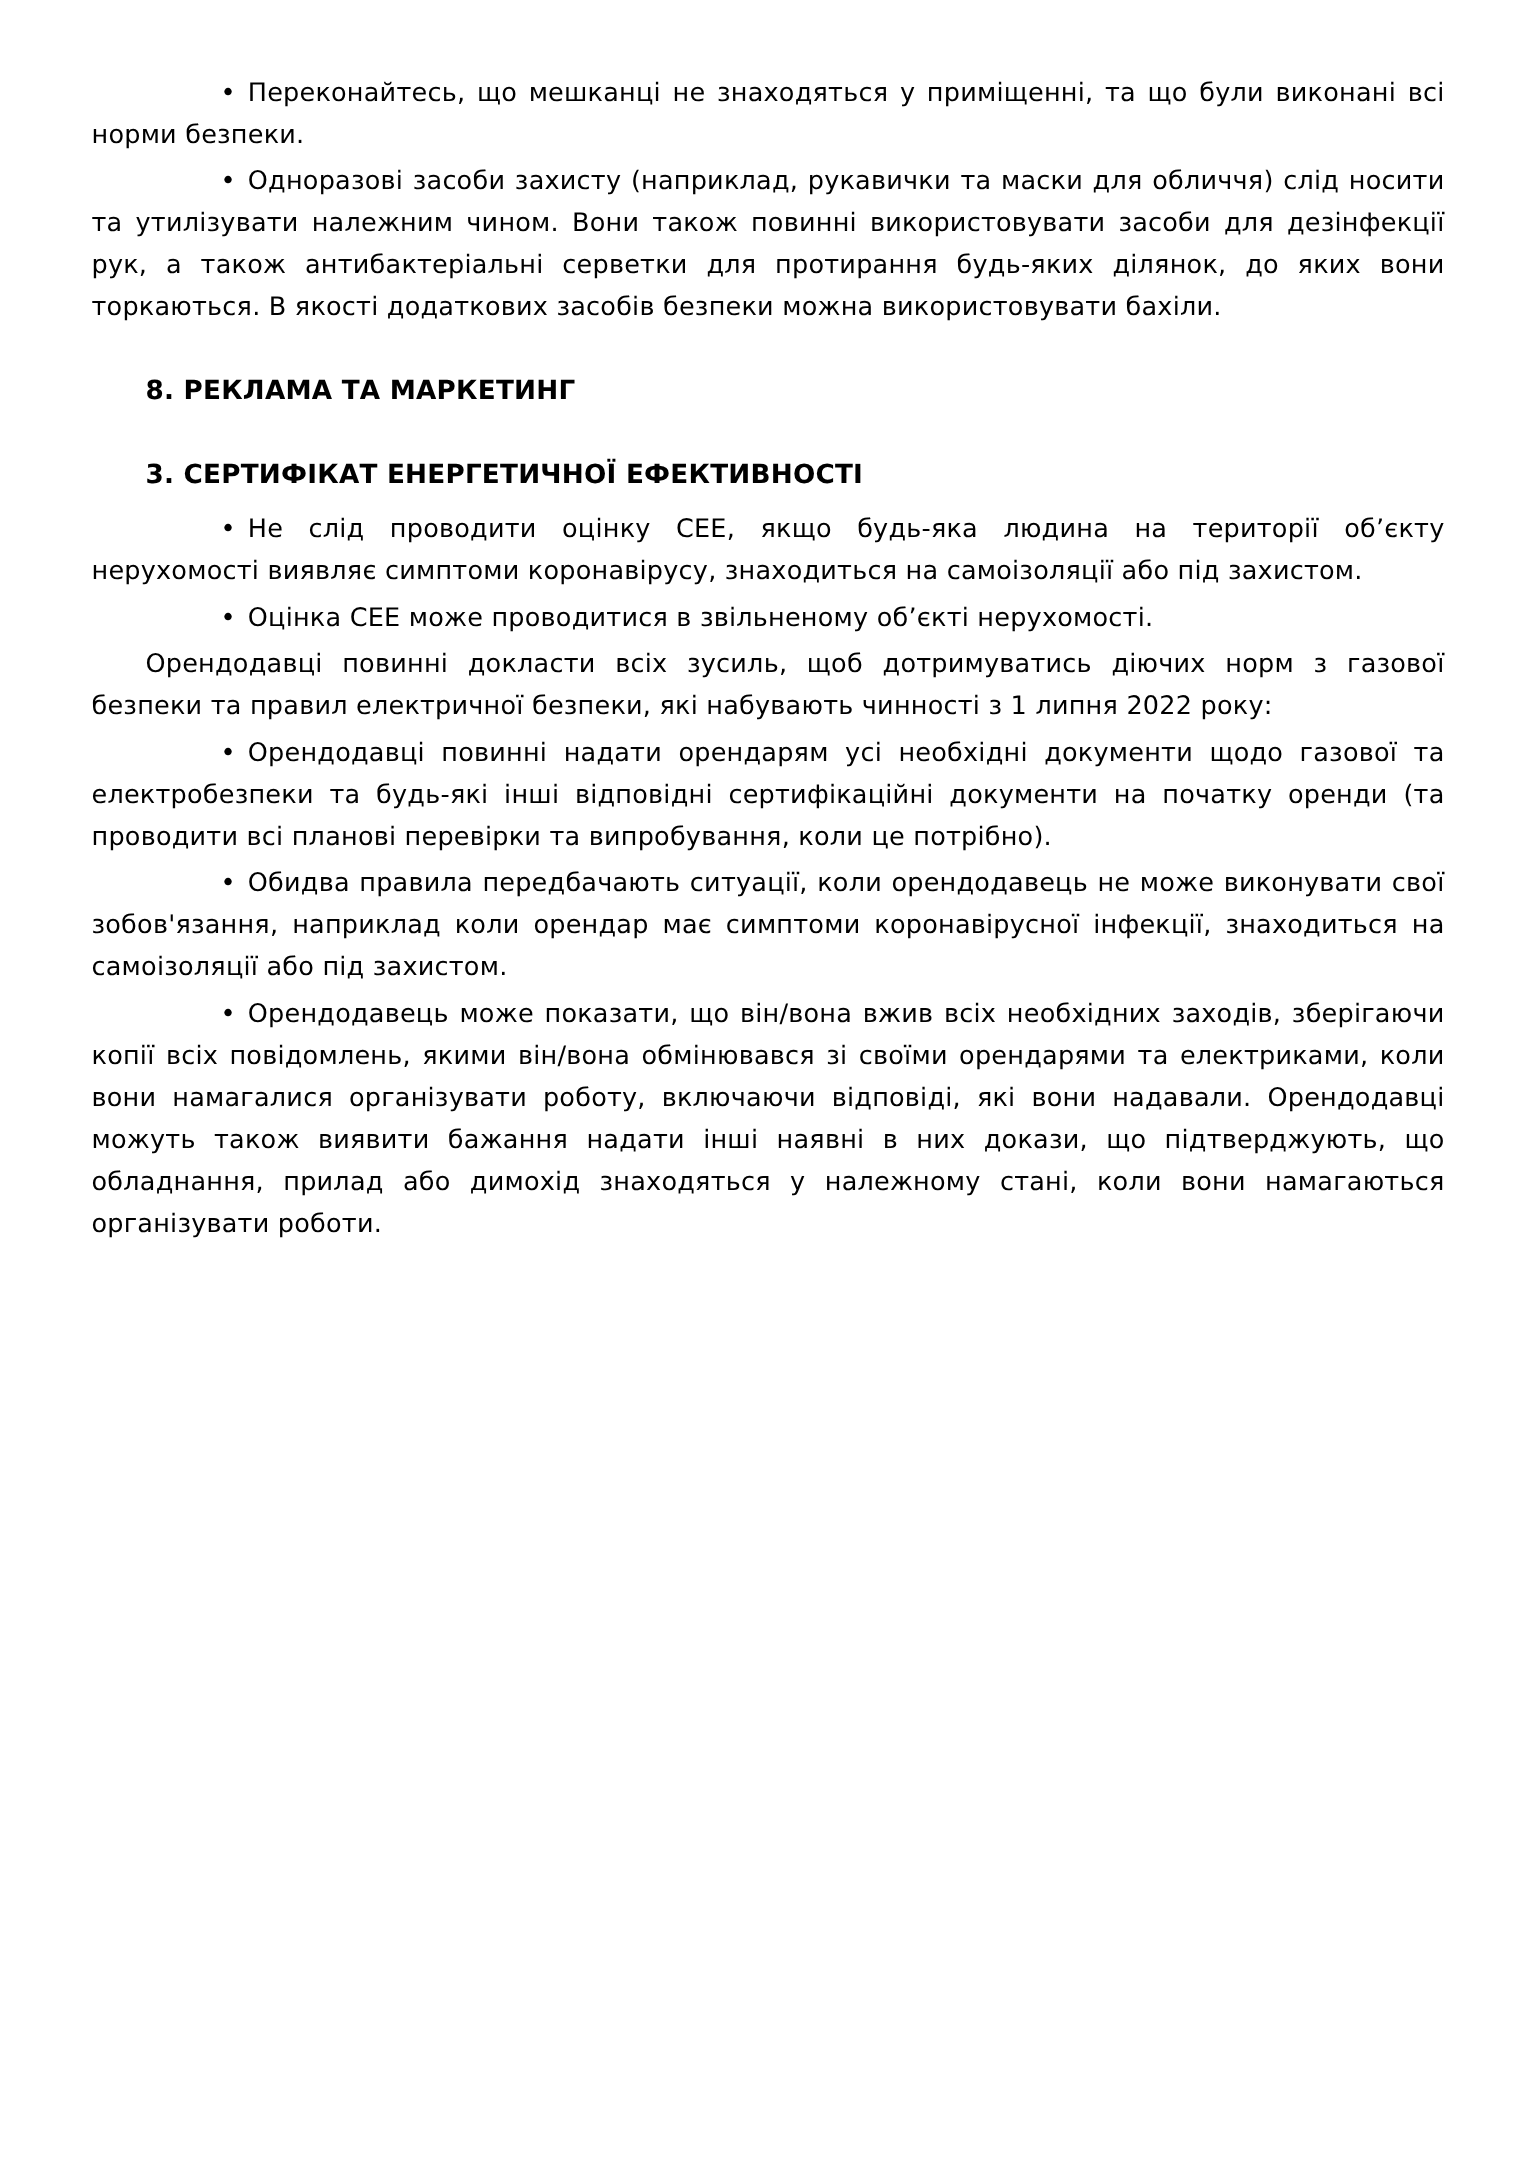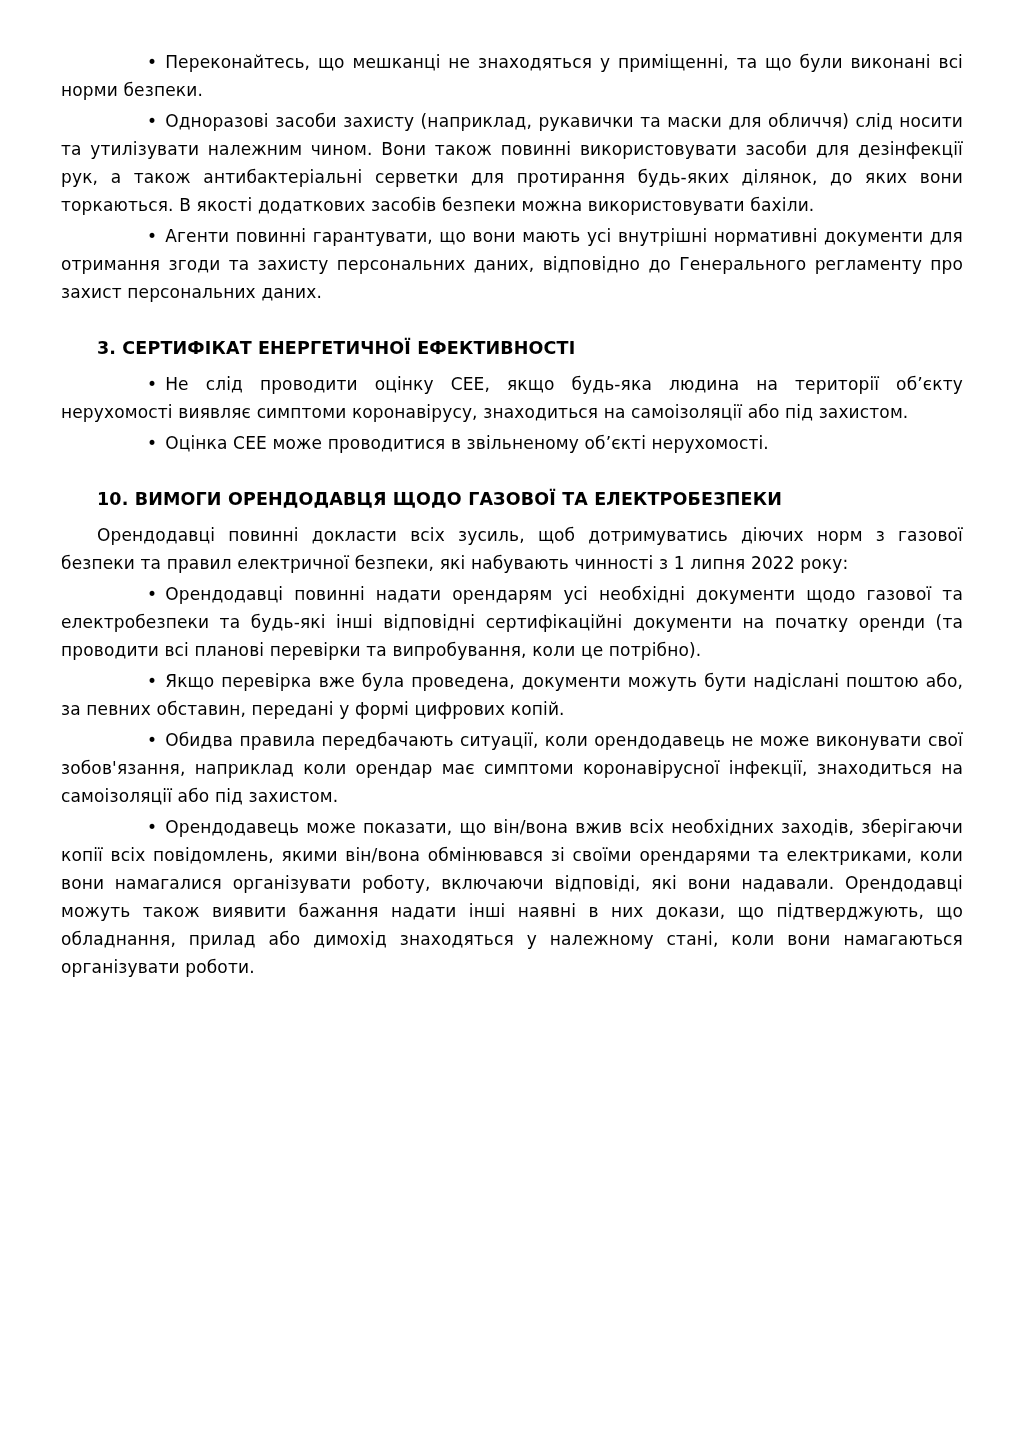--- a/index.html
+++ b/index.html
@@ -43,35 +43,33 @@
 </style>
 </head>
 <body>
 
 <div class="page">
 
   <p class="bullet"><span class="marker">•</span><span>Переконайтесь, що мешканці не знаходяться у приміщенні, та що були виконані всі норми безпеки.</span></p>
 
   <p class="bullet"><span class="marker">•</span><span>Одноразові засоби захисту (наприклад, рукавички та маски для обличчя) слід носити та утилізувати належним чином. Вони також повинні використовувати засоби для дезінфекції рук, а також антибактеріальні серветки для протирання будь-яких ділянок, до яких вони торкаються. В якості додаткових засобів безпеки можна використовувати бахіли.</span></p>
 
-  <p class="bullet"><span class="marker">•</span><span>Агенти повинні гарантувати, що вони мають усі внутрішні нормативні документи для отримання згоди та захисту персональних даних, відповідно до Генерального регламенту про захист персональних даних.</span></p>
 
+  <h2>8. РЕКЛАМА ТА МАРКЕТИНГ</h2>
 
   <h2>3. СЕРТИФІКАТ ЕНЕРГЕТИЧНОЇ ЕФЕКТИВНОСТІ</h2>
 
 
   <p class="bullet"><span class="marker">•</span><span>Не слід проводити оцінку СЕЕ, якщо будь-яка людина на території об’єкту нерухомості виявляє симптоми коронавірусу, знаходиться на самоізоляції або під захистом.</span></p>
 
   <p class="bullet"><span class="marker">•</span><span>Оцінка СЕЕ може проводитися в звільненому об’єкті нерухомості.</span></p>
 
-  <h2>10. ВИМОГИ ОРЕНДОДАВЦЯ ЩОДО ГАЗОВОЇ ТА ЕЛЕКТРОБЕЗПЕКИ</h2>
   <p class="para">Орендодавці повинні докласти всіх зусиль, щоб дотримуватись діючих норм з газової безпеки та правил електричної безпеки, які набувають чинності з 1 липня 2022 року:</p>
 
   <p class="bullet"><span class="marker">•</span><span>Орендодавці повинні надати орендарям усі необхідні документи щодо газової та електробезпеки та будь-які інші відповідні сертифікаційні документи на початку оренди (та проводити всі планові перевірки та випробування, коли це потрібно).</span></p>
 
-  <p class="bullet"><span class="marker">•</span><span>Якщо перевірка вже була проведена, документи можуть бути надіслані поштою або, за певних обставин, передані у формі цифрових копій.</span></p>
 
   <p class="bullet"><span class="marker">•</span><span>Обидва правила передбачають ситуації, коли орендодавець не може виконувати свої зобов'язання, наприклад коли орендар має симптоми коронавірусної інфекції, знаходиться на самоізоляції або під захистом.</span></p>
 
 
   <p class="bullet"><span class="marker">•</span><span>Орендодавець може показати, що він/вона вжив всіх необхідних заходів, зберігаючи копії всіх повідомлень, якими він/вона обмінювався зі своїми орендарями та електриками, коли вони намагалися організувати роботу, включаючи відповіді, які вони надавали. Орендодавці можуть також виявити бажання надати інші наявні в них докази, що підтверджують, що обладнання, прилад або димохід знаходяться у належному стані, коли вони намагаються організувати роботи.</span></p>
 
 </div>
 
 </body></html>

